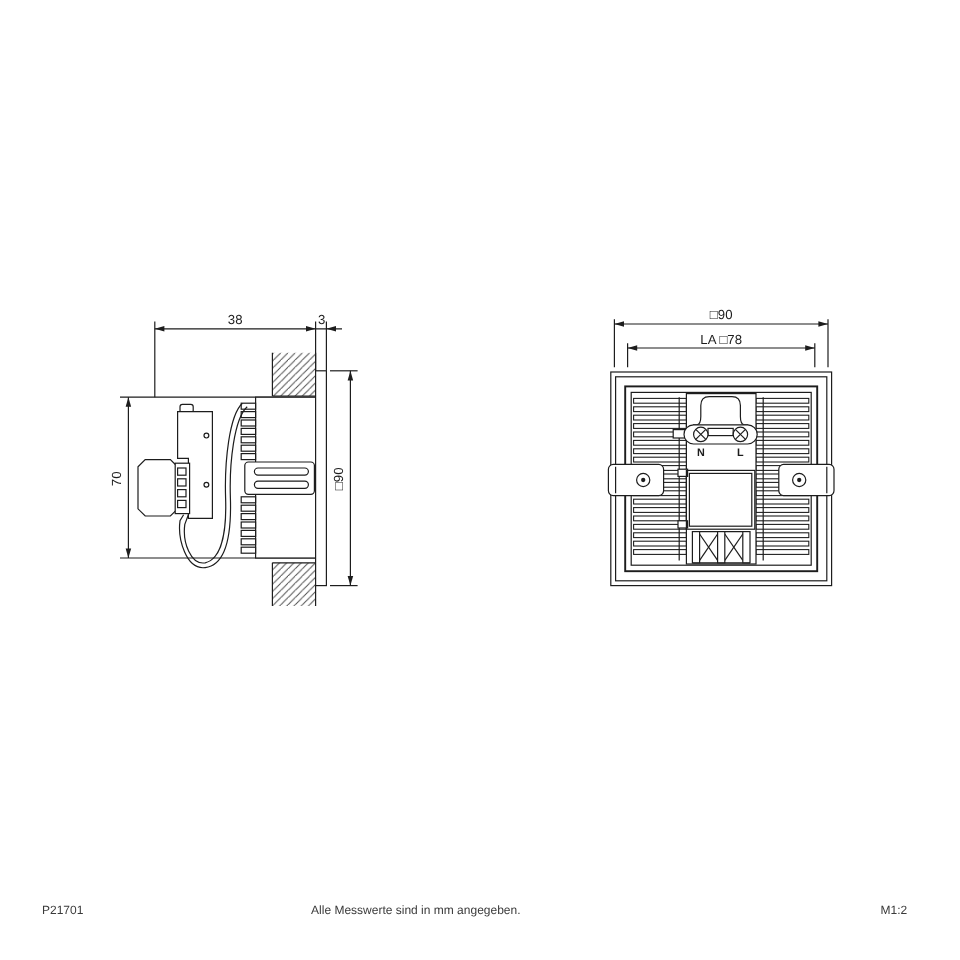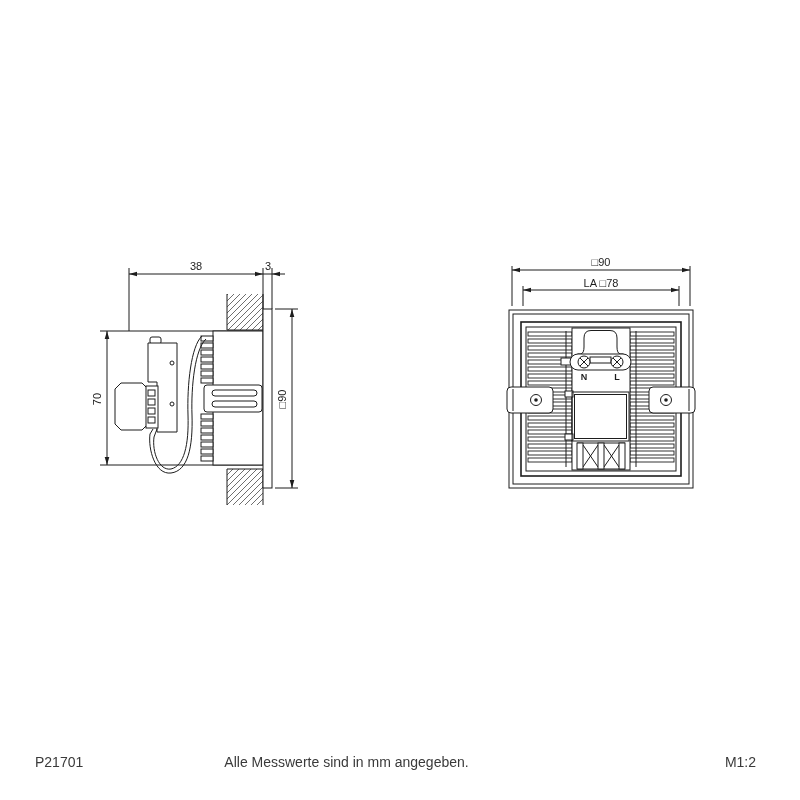--- a/index.html
+++ b/index.html
@@ -8,21 +8,21 @@
     font-family:"Liberation Sans","DejaVu Sans",sans-serif;
   }
   svg{position:absolute;top:0;left:0;}
   .ln{stroke:#1d1d1d;stroke-width:1;fill:none;}
   .ln2{stroke:#1d1d1d;stroke-width:1.6;fill:none;}
   .wf{fill:#ffffff;stroke:#1d1d1d;stroke-width:1;}
   .arrow{fill:#1d1d1d;stroke:none;}
   .dimtxt{font-size:11px;fill:#1d1d1d;}
   .termtxt{font-size:9px;font-weight:700;fill:#1d1d1d;}
   .rib{fill:#ffffff;stroke:#1d1d1d;stroke-width:0.9;}
-  .footer-item{position:absolute;top:754px;font-size:14px;color:#3a3a3a;}
+  .footer-item{position:absolute;top:754px;font-size:10px;color:#3a3a3a;}
   .footer-left{left:35px;}
   .footer-center{left:0;width:693px;text-align:center;}
   .footer-right{right:44px;text-align:center;}
 </style>
 </head>
 <body>
 
 <svg width="800" height="800" viewBox="0 0 800 800">
   <defs>
     <pattern id="hatch" patternUnits="userSpaceOnUse" width="6" height="6">

